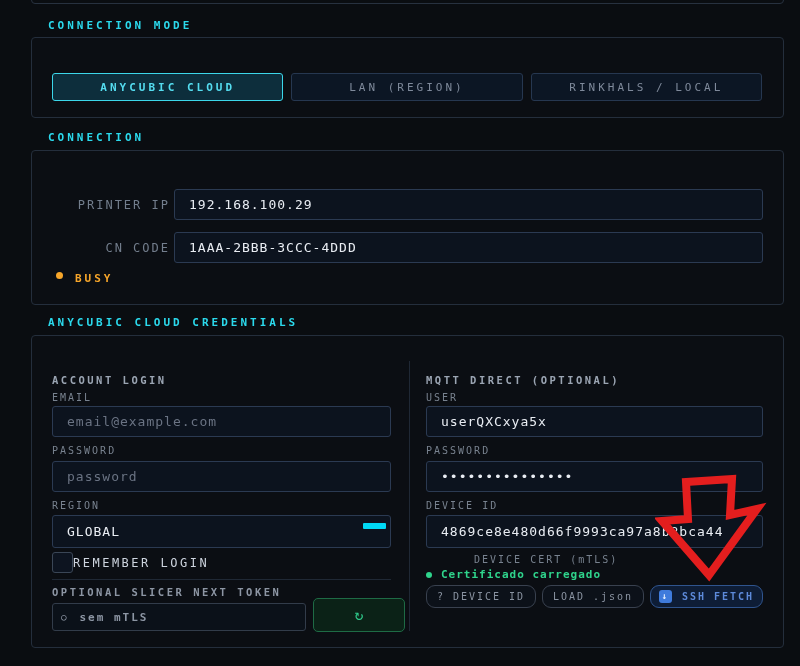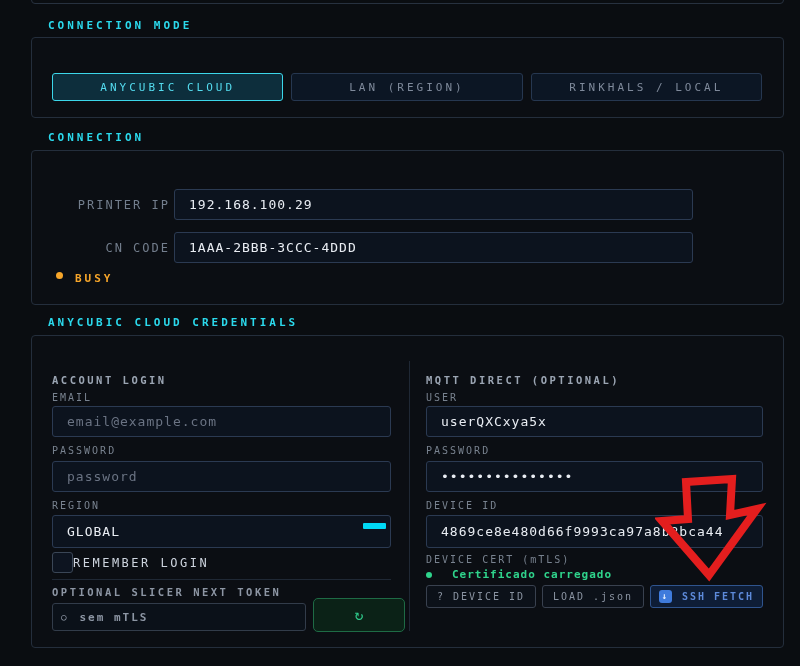--- a/index.html
+++ b/index.html
@@ -17,27 +17,27 @@
   .panel { position:absolute; left:31px; width:753px; border:1px solid #242e3c;
            border-radius:4px; background:#0b0e13; }
 
   
   .mode-row { position:absolute; left:20px; right:21px; top:35px; height:28px;
               display:flex; gap:8px; }
   .mode-btn { flex:1; display:flex; align-items:center; justify-content:center;
               font-size:11px; letter-spacing:3px; border-radius:3px; cursor:pointer;
               background:#0c1624; border:1px solid #263750; color:#7f8a9b; }
   .mode-btn.selected { background:#0d2e3c; border:1px solid #3cd7ea; color:#54dcef;
-                       font-weight:normal; }
+                       font-weight:bold; }
 
   
   .conn-row { position:absolute; left:0; height:31px; display:flex; align-items:center; }
   .conn-label { position:absolute; left:8px; width:130px; text-align:right;
                 color:#737e8d; font-size:12px; letter-spacing:2px; }
-  .conn-input { position:absolute; left:142px; width:519px; height:31px;
+  .conn-input { position:absolute; left:142px; width:589px; height:31px;
                 background:#0c131e; border:1px solid #2b3a52; border-radius:3px;
                 color:#e9edf3; font-family:"DejaVu Sans Mono",monospace; font-size:13px;
                 letter-spacing:1px; padding:0 0 0 14px; outline:none; }
   .status-row { position:absolute; left:24px; display:flex; gap:12px; }
   .dot { border-radius:50%; }
   .busy-dot { width:7px; height:7px; background:#f7a62a; }
   .busy-text { color:#f7a62a; font-size:11px; font-weight:bold; letter-spacing:3px; }
 
   
   .col { position:absolute; top:0; }
@@ -66,26 +66,26 @@
   .h-divider { position:absolute; left:0; width:100%; height:1px; background:#1f2835; }
   .token-box { position:absolute; left:0; width:254px; height:28px;
                background:#0b1119; border:1px solid #323c4a; border-radius:3px;
                display:flex; align-items:center; gap:11px; padding-left:8px;
                color:#8d96a4; font-size:11px; font-weight:bold; letter-spacing:2px; }
   .token-circle { font-size:9px; color:#8d96a4; }
   .refresh-btn { position:absolute; left:261px; width:92px; height:34px;
                  background:#0b2217; border:1px solid #1e6b45; border-radius:5px;
                  display:flex; align-items:center; justify-content:center;
                  color:#2fc98a; font-size:15px; cursor:pointer; }
-  .cert-row { position:absolute; display:flex; align-items:center; gap:20px;justify-content:flex-end; }
+  .cert-row { position:absolute; display:flex; align-items:center; gap:9px;justify-content:flex-end; }
   .cert-dot { width:6px; height:6px; background:#2fd48c; }
   .cert-text { color:#2fd48c; font-size:11px; font-weight:bold; letter-spacing:1px; }
   .btn-row { position:absolute; left:0; display:flex; gap:6px; }
   .sm-btn { height:23px; display:flex; align-items:center; justify-content:center;
-            font-size:10px; letter-spacing:2px; border-radius:3px; cursor:pointer;
+            font-size:10px; letter-spacing:2px; border-radius:9px; cursor:pointer;
             background:#0c1119; border:1px solid #39414f; color:#8a93a1; }
   .sm-btn.primary { background:#0e1d36; border:1px solid #2f548e; color:#5d8ada;
                     font-weight:bold; gap:10px; }
   .dl-icon { width:13px; height:13px; background:#3f7bdc; border-radius:3px;
              display:flex; align-items:center; justify-content:center;
              color:#e9f2ff; font-size:9px; line-height:1; }
 
   .arrow-annotation { position:absolute; left:655px; top:470px; width:115px; height:115px;
                       pointer-events:none; }
 </style>
@@ -166,21 +166,21 @@
 
       <div class="field-label" style="top:56px;">USER</div>
       <input class="field-input" style="top: 70px;" type="text" value="userQXCxya5x">
 
       <div class="field-label" style="top:109px;">PASSWORD</div>
       <input class="field-input" style="top: 125px;" type="text" value="•••••••••••••••">
 
       <div class="field-label" style="top:164px;">DEVICE ID</div>
       <input class="field-input" style="top: 179px; height: 33px;" type="text" value="4869ce8e480d66f9993ca97a8b8bca44">
 
-      <div class="field-label" style="top:218px;">DEVICE CERT (mTLS)</div>
+      <div class="field-label" style="top:218px;margin-left:48px;">DEVICE CERT (mTLS)</div>
 
       <div class="cert-row" style="top:232px;">
         <span class="dot cert-dot"></span>
         <span class="cert-text">Certificado carregado</span>
       </div>
 
       <div class="btn-row" style="top:249px;">
         <div class="sm-btn" style="width:110px;">? DEVICE ID</div>
         <div class="sm-btn" style="width:102px;">LOAD .json</div>
         <div class="sm-btn primary" style="width:113px;">

